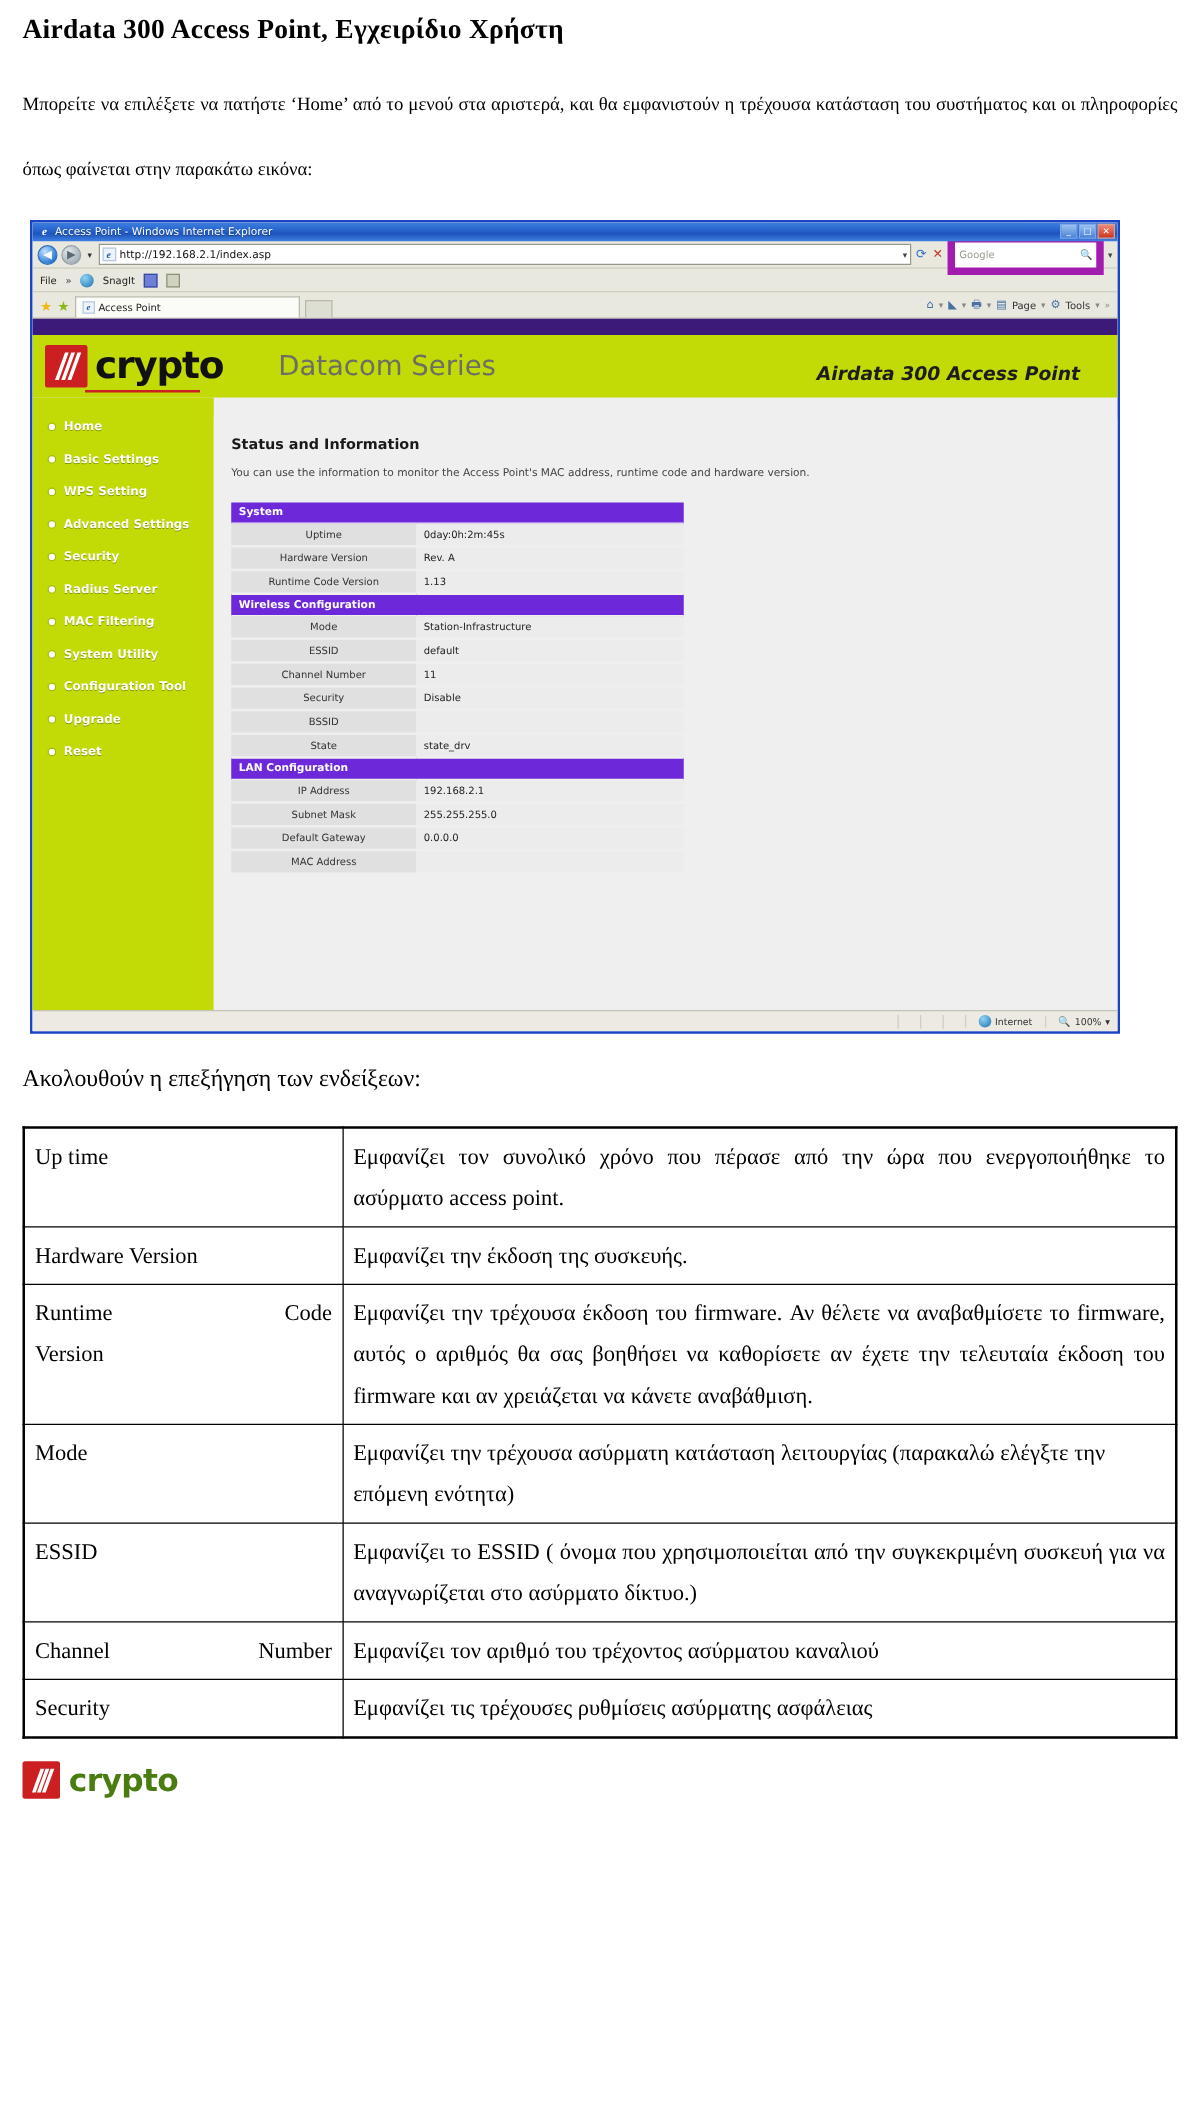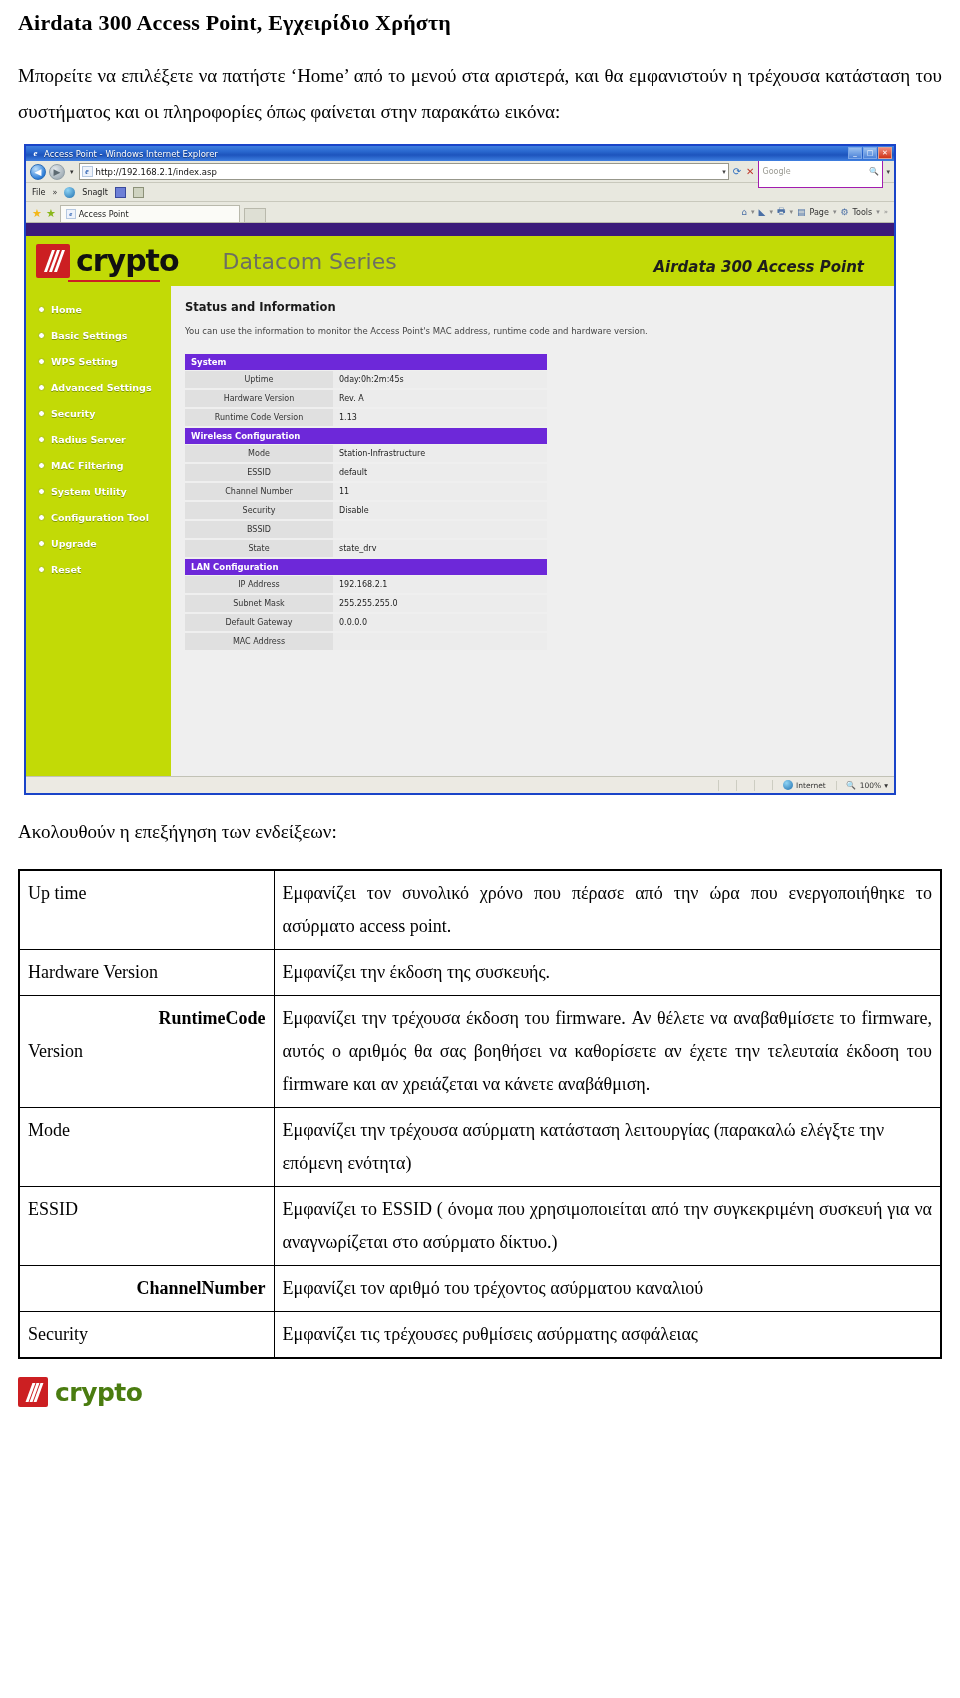--- a/index.html
+++ b/index.html
@@ -14,22 +14,22 @@
 
   
   .doc-title {
     font-family: "Liberation Serif", serif;
     font-weight: bold;
     font-size: 22px;
     margin: 10px 0 22px 0;
     letter-spacing: 0.2px;
   }
   .doc-para {
-    font-size: 19px;
-    line-height: 36px;
+    font-size: 15px;
+    line-height: 52px;
     text-align: justify;
     margin: 0 0 14px 0;
   }
 
   
   .browser {
     width: 872px;
     margin: 6px 0 0 6px;
     border: 2px solid #1a44c8;
     background: #e9e9e4;
@@ -80,21 +80,21 @@
   .urlbar .favicon {
     width:11px; height:11px; background:#eef3fb; border:1px solid #b5c8e0;
     color:#2a5fb0; font-size:8px; line-height:9px; text-align:center;
     font-family:"Liberation Serif",serif; font-style:italic; font-weight:bold;
   }
   .urlbar .url { font-size:8.5px; color:#111; white-space:nowrap; overflow:hidden; }
   .urlbar .caret { margin-left:auto; font-size:7px; color:#444; }
   .nav-ico { font-size:10px; color:#2f6fbf; padding:0 1px; }
   .nav-ico.stop { color:#c0392b; font-weight:bold; }
   .searchbox {
-    width:125px; height:32px; background:#fff; border:1px solid #a21caf;
+    width:125px; height:32px; background:#fff; border:6px solid #a21caf;
     display:flex; align-items:center; padding: 0 3px;
   }
   .searchbox .ph { font-size:8px; color:#9a9a92; }
   .searchbox .mag { margin-left:auto; font-size:8px; color:#3b6fb5; }
   .search-caret { font-size:7px; color:#444; }
 
   .menubar {
     height:19px; background:#e8e8df; border-bottom:1px solid #c8c8bc;
     display:flex; align-items:center; gap:7px; padding:0 6px;
     font-size:8px; color:#222;
@@ -170,21 +170,21 @@
     display:flex; align-items:center; gap:6px;
     height:26px; padding-left:12px;
     font-family:"DejaVu Sans","Liberation Sans",sans-serif;
     font-size:9.5px; font-weight:bold; color:#ffffff;
     text-shadow: 0 1px 0 rgba(90,110,0,.6);
   }
   .bullet {
     width:7px; height:7px; border-radius:50%;
     background:#fff; border:1px solid #a6bd05; flex:none;
   }
-  .content { flex:1; background:#efefef; padding:14px 0 0 14px; }
+  .content { flex:1; background:#efefef; padding:14px 0 0 14px;margin-top:16px; }
   .content h2 {
     margin:0 0 12px 0; font-size:11.5px;
     font-family:"DejaVu Sans","Liberation Sans",sans-serif;
     color:#1a1a1a;
   }
   .content .desc {
     margin:0 0 18px 0; font-size:8.5px; color:#444;
     font-family:"DejaVu Sans","Liberation Sans",sans-serif;
   }
   .info-table { width:362px; border-collapse:collapse;
@@ -229,21 +229,21 @@
   .legend td {
     border: 1px solid #000;
     vertical-align: top;
     padding: 6px 8px 6px 8px;
     font-size: 18px;
     line-height: 33px;
   }
   .legend td.term { width: 255px; }
   .legend td.def { text-align: justify; }
   .legend td.def.nojust { text-align: left; }
-  .term-split { display:flex; justify-content:flex-end;font-weight:bold; }
+  .term-split { display:flex; justify-content:space-between; }
 
   .footer-logo {
     display:flex; align-items:center; gap:7px; margin-top: 18px;
   }
   .footer-logo .mark {
     width:30px; height:30px; background:#cc1f22; position:relative; border-radius:2px;
     display:flex; align-items:center; justify-content:center;
   }
   .footer-logo .mark .slash {
     display:block; width:2.5px; height:19px; background:#fff; transform: skewX(-20deg);

